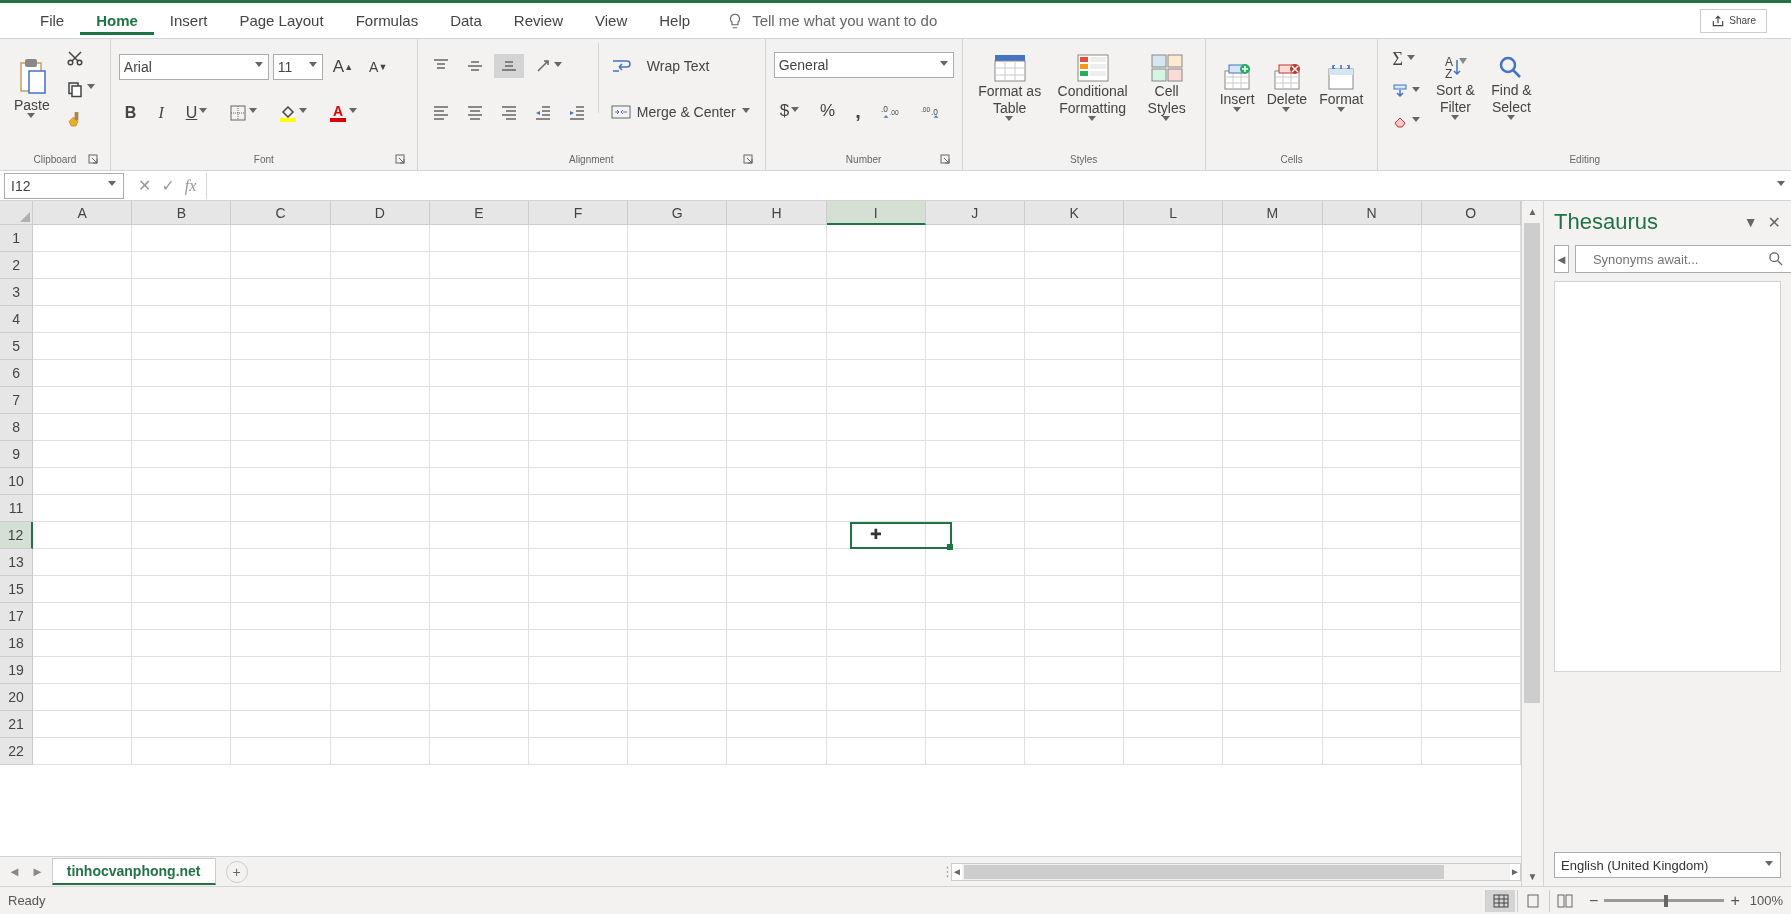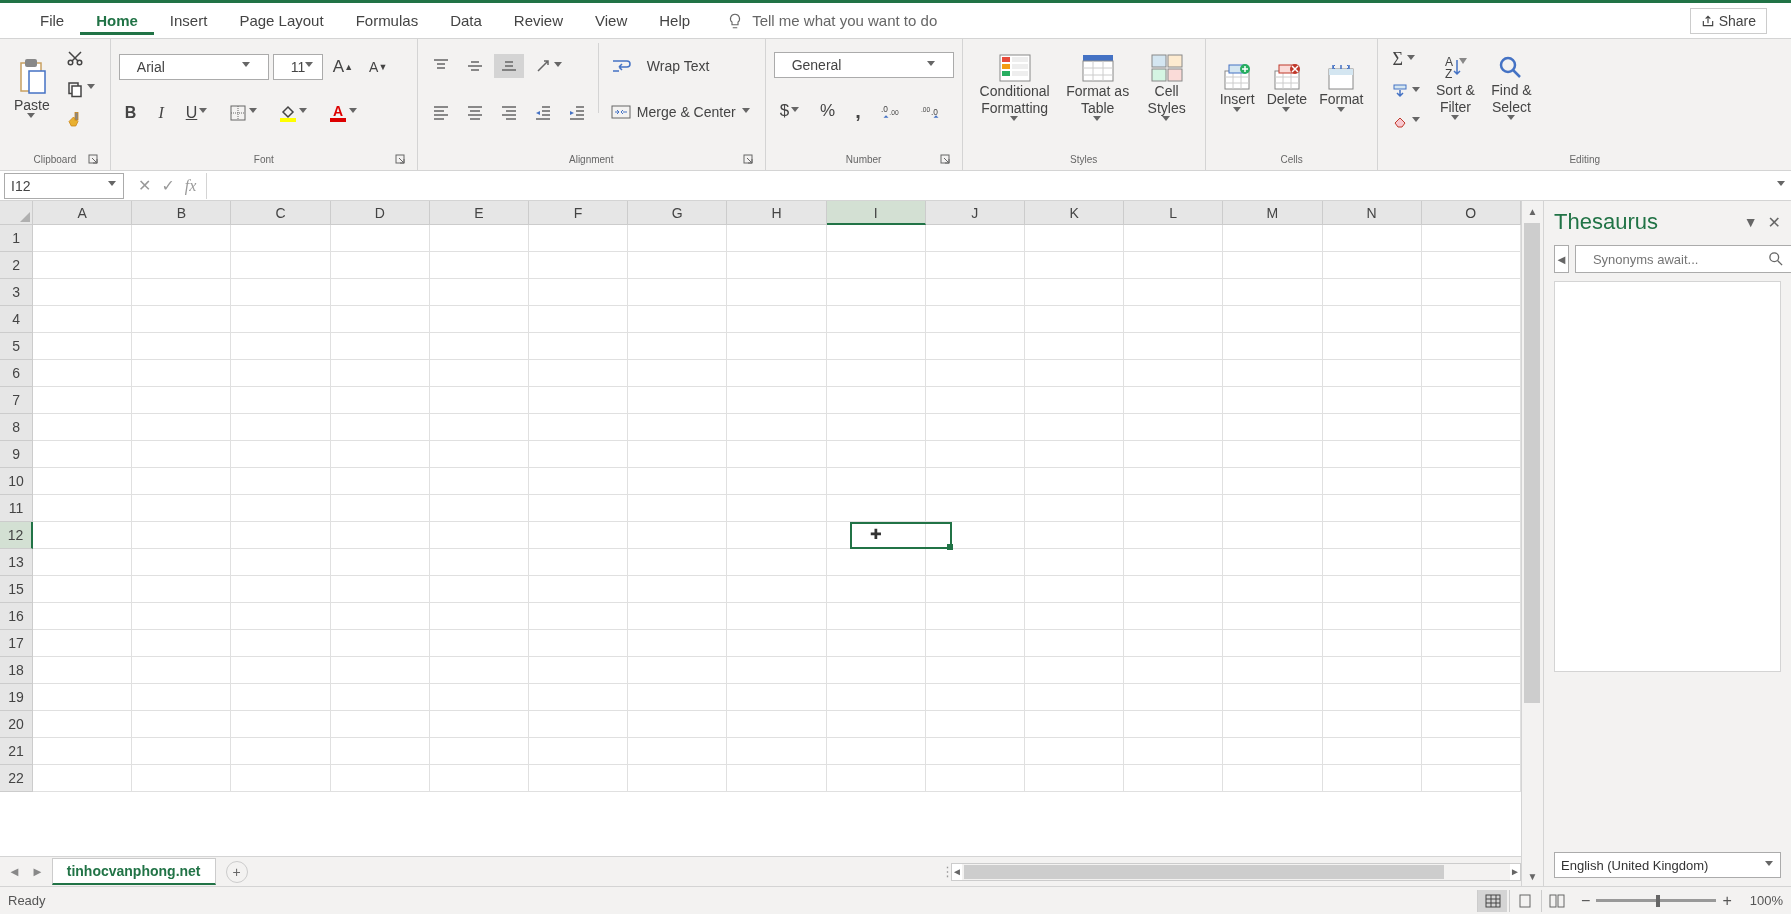--- a/index.html
+++ b/index.html
@@ -3,32 +3,32 @@
 <meta charset="utf-8">
 <style>
 *{box-sizing:border-box;margin:0;padding:0;font-family:'Segoe UI',Arial,sans-serif;user-select:none}
 body{width:1791px;height:914px;overflow:hidden;background:#fff;font-size:13px;color:#333}
 .app{display:flex;flex-direction:column;height:100%;border-top:3px solid #217346}
 .menubar{display:flex;align-items:center;height:36px;background:#fff;border-bottom:1px solid #d4d4d4;padding:0 24px}
 .menu-tab{padding:6px 16px;font-size:15px;cursor:pointer;color:#444}
 .menu-tab.active{color:#217346;font-weight:600;border-bottom:3px solid #217346;padding-bottom:3px}
 .tellme{display:flex;align-items:flex-start;margin-left:20px;color:#666;font-size:15px}
 .tellme svg{margin-right:8px}
-.share{margin-left:auto;display:flex;align-items:center;color:#444;padding:4px 10px;border:1px solid #ccc;font-size:14px}
+.share{margin-left:auto;display:flex;align-items:center;color:#444;padding:4px 10px;border:1px solid #ccc;font-size:10px}
 .share svg{margin-right:4px}
 .ribbon{display:flex;background:#f3f2f1;border-bottom:1px solid #d4d4d4;height:132px}
 .group{display:flex;flex-direction:column;border-right:1px solid #d4d4d4;padding:4px 8px 2px 8px;position:relative}
 .group-body{flex:1;display:flex;align-items:flex-start}
 .group-label{text-align:center;font-size:10px;color:#666;padding:3px 0;position:relative}
 .dlauncher{position:absolute;right:2px;bottom:2px;width:14px;height:14px;display:flex;align-items:center;justify-content:center;cursor:pointer}
 .btn{display:flex;flex-direction:column;align-items:center;justify-content:center;padding:2px 6px;cursor:pointer;font-size:14px;color:#444;min-width:40px}
 .btn-h{display:flex;align-items:center;padding:3px 6px;cursor:pointer;font-size:14px;color:#444}
 .stack{display:flex;flex-direction:column;justify-content:space-around;height:92px}
 .row{display:flex;align-items:center;gap:4px}
-.combo{height:26px;border:1px solid #ababab;background:#fff;display:flex;align-items:center;padding:0 17px;font-size:14px;color:#444}
+.combo{height:26px;border:1px solid #ababab;background:#fff;display:flex;align-items:center;padding:0 4px;font-size:14px;color:#444}
 .combo .ca{margin-left:auto}
 .sep{width:1px;height:70px;background:#d4d4d4;margin:0 6px}
 .ca{width:9px;height:9px;display:inline-block}
 .ca::after{content:"";display:block;width:0;height:0;border-left:4px solid transparent;border-right:4px solid transparent;border-top:5px solid #666}
 .fbar{display:flex;align-items:center;height:30px;border-bottom:1px solid #d4d4d4;background:#fff}
 .namebox{width:120px;height:26px;border:1px solid #ababab;margin:0 4px;display:flex;align-items:center;padding:0 6px;font-size:14px;color:#444}
 .namebox .ca{margin-left:auto}
 .fxbtns{display:flex;align-items:center;gap:10px;padding:0 10px;color:#999}
 .fxfield{flex:1;height:26px;border-left:1px solid #d4d4d4;padding:0 6px}
 .expand{width:20px;display:flex;align-items:center;justify-content:center;color:#999}
@@ -317,40 +317,40 @@
       <div class="group-label"><span>Number</span><span class="dlauncher">
             <svg width="10" height="10" viewBox="0 0 10 10" stroke="#666" fill="none">
               <rect x="1" y="1" width="8" height="8"></rect>
               <path d="M4 4l5 5M9 5v4H5"></path>
             </svg>
           </span></div>
     </div>
 
     <div class="group">
       <div class="group-body">
+        <div class="btn" style="width:78px;height:92px">
+          <svg width="34" height="30" viewBox="0 0 34 30">
+              <rect x="2" y="2" width="30" height="6" fill="#4472c4"></rect>
+              <rect x="2" y="8" width="30" height="20" fill="#fff" stroke="#888"></rect>
+              <path d="M2 15h30M2 22h30M12 8v20M22 8v20" stroke="#ccc"></path>
+            </svg>
+          <span style="text-align:center;line-height:1.2">Format as Table</span>
+            <span class="ca"></span>
+        </div>
         <div class="btn" style="width:88px;height:92px">
           <svg width="34" height="30" viewBox="0 0 34 30">
               <rect x="2" y="2" width="30" height="26" fill="#fff" stroke="#888"></rect>
               <rect x="4" y="4" width="8" height="5" fill="#e74c3c"></rect>
               <rect x="4" y="11" width="8" height="5" fill="#f39c12"></rect>
               <rect x="4" y="18" width="8" height="5" fill="#27ae60"></rect>
               <rect x="14" y="4" width="16" height="5" fill="#eee"></rect>
               <rect x="14" y="11" width="16" height="5" fill="#eee"></rect>
               <rect x="14" y="18" width="16" height="5" fill="#eee"></rect>
             </svg>
           <span style="text-align:center;line-height:1.2">Conditional Formatting</span>
-            <span class="ca"></span>
-        </div>
-        <div class="btn" style="width:78px;height:92px">
-          <svg width="34" height="30" viewBox="0 0 34 30">
-              <rect x="2" y="2" width="30" height="6" fill="#4472c4"></rect>
-              <rect x="2" y="8" width="30" height="20" fill="#fff" stroke="#888"></rect>
-              <path d="M2 15h30M2 22h30M12 8v20M22 8v20" stroke="#ccc"></path>
-            </svg>
-          <span style="text-align:center;line-height:1.2">Format as Table</span>
             <span class="ca"></span>
         </div>
         <div class="btn" style="width:60px;height:92px">
           <svg width="34" height="30" viewBox="0 0 34 30">
               <rect x="2" y="2" width="14" height="12" fill="#d4e6f1" stroke="#888"></rect>
               <rect x="18" y="2" width="14" height="12" fill="#fdebd0" stroke="#888"></rect>
               <rect x="2" y="16" width="14" height="12" fill="#d5f5e3" stroke="#888"></rect>
               <rect x="18" y="16" width="14" height="12" fill="#fadbd8" stroke="#888"></rect>
             </svg>
           <span style="text-align:center;line-height:1.2">Cell Styles</span>
@@ -729,38 +729,20 @@
             <div class="cell"></div>
             <div class="cell"></div>
             <div class="cell"></div>
             <div class="cell"></div>
             <div class="cell"></div>
             <div class="cell"></div>
             <div class="cell"></div>
             <div class="cell"></div>
           </div>
           <div class="grow">
-            <div class="rowhdr">16</div>
-            <div class="cell"></div>
-            <div class="cell"></div>
-            <div class="cell"></div>
-            <div class="cell"></div>
-            <div class="cell"></div>
-            <div class="cell"></div>
-            <div class="cell"></div>
-            <div class="cell"></div>
-            <div class="cell"></div>
-            <div class="cell"></div>
-            <div class="cell"></div>
-            <div class="cell"></div>
-            <div class="cell"></div>
-            <div class="cell"></div>
-            <div class="cell"></div>
-          </div>
-          <div class="grow">
             <div class="rowhdr">17</div>
             <div class="cell"></div>
             <div class="cell"></div>
             <div class="cell"></div>
             <div class="cell"></div>
             <div class="cell"></div>
             <div class="cell"></div>
             <div class="cell"></div>
             <div class="cell"></div>
             <div class="cell"></div>
@@ -932,16 +914,16 @@
             <rect x="9" y="1" width="6" height="12"></rect>
           </svg>
         </div>
     </div>
     <div class="zoom">
       <span style="font-size:16px">−</span>
       <div class="zslider">
           <div class="zthumb"></div>
         </div>
       <span style="font-size:16px">+</span>
-      <span style="margin-left:12px">100%</span>
+      <span style="margin-left:4px">100%</span>
     </div>
   </div>
 </div>
 
 </body></html>

